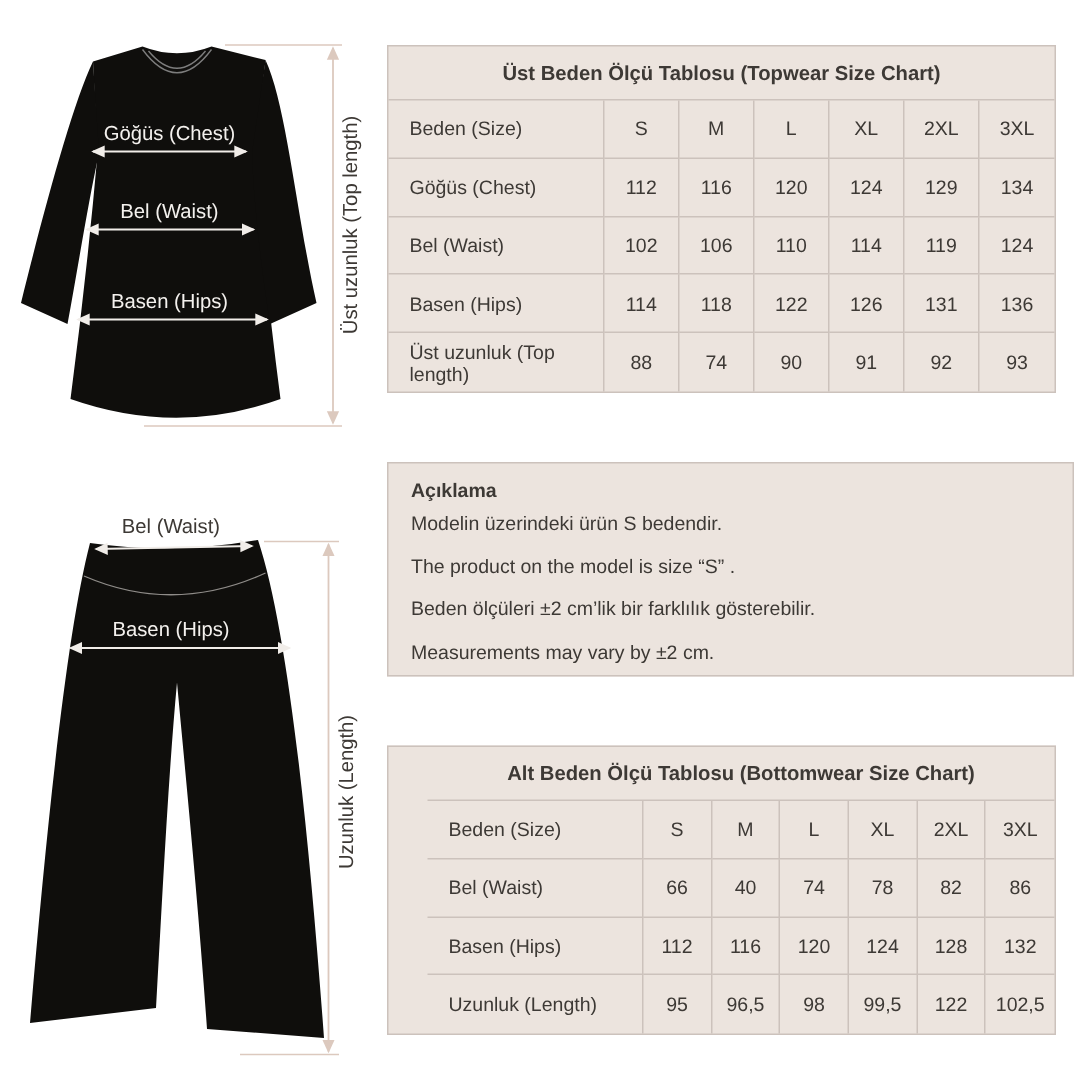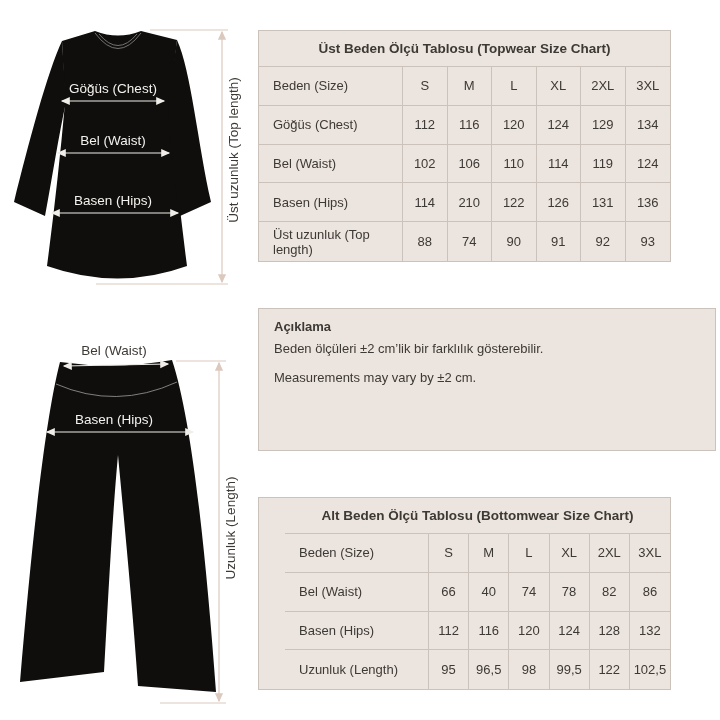--- a/index.html
+++ b/index.html
@@ -6,21 +6,21 @@
   html,body { background:#fff; }
   .page {
     position:relative; width:720px; height:720px; background:#ffffff;
     font-family:"Liberation Sans", sans-serif; color:#3d3935; overflow:hidden;
   }
   svg { position:absolute; }
   svg text { font-family:"Liberation Sans", sans-serif; }
 
   
   .sizetable {
-    position:absolute; left:258px; width:413px;
+    position:absolute; left:258px; width:446px;
     background:#ece4de; border:1px solid #ccc2bc;
     display:grid; grid-template-columns:144px repeat(6, 1fr);
   }
   .t-top    { top:30px;  height:232px; grid-template-rows:36px repeat(5, 1fr); }
   .t-bottom { top:497px; height:193px; grid-template-rows:36px repeat(4, 1fr);padding-left:26px; }
   .t-title {
     grid-column:1 / -1; display:flex; align-items:center; justify-content:center;
     font-weight:bold; font-size:13.5px; border-bottom:1px solid #ccc2bc;
   }
   .c {
@@ -128,37 +128,39 @@
     <div class="c lbl">Bel (Waist)</div>
     <div class="c">102</div>
     <div class="c">106</div>
     <div class="c">110</div>
     <div class="c">114</div>
     <div class="c">119</div>
     <div class="c nr">124</div>
 
     <div class="c lbl">Basen (Hips)</div>
     <div class="c">114</div>
-    <div class="c">210</div>
+    <div class="c">118</div>
     <div class="c">122</div>
     <div class="c">126</div>
     <div class="c">131</div>
     <div class="c nr">136</div>
 
     <div class="c lbl nb">Üst uzunluk (Top length)</div>
     <div class="c nb">88</div>
     <div class="c nb">74</div>
     <div class="c nb">90</div>
     <div class="c nb">91</div>
     <div class="c nb">92</div>
     <div class="c nb nr">93</div>
   </div>
 
   <div class="notes">
     <div class="n-title">Açıklama</div>
+    <div class="n-line">Modelin üzerindeki ürün S bedendir.</div>
+    <div class="n-line">The product on the model is size “S” .</div>
     <div class="n-line">Beden ölçüleri ±2 cm’lik bir farklılık gösterebilir.</div>
     <div class="n-line">Measurements may vary by ±2 cm.</div>
   </div>
 
   <div class="sizetable t-bottom">
     <div class="t-title">Alt Beden Ölçü Tablosu (Bottomwear Size Chart)</div>
 
     <div class="c lbl hdr">Beden (Size)</div>
     <div class="c hdr">S</div>
     <div class="c hdr">M</div>

